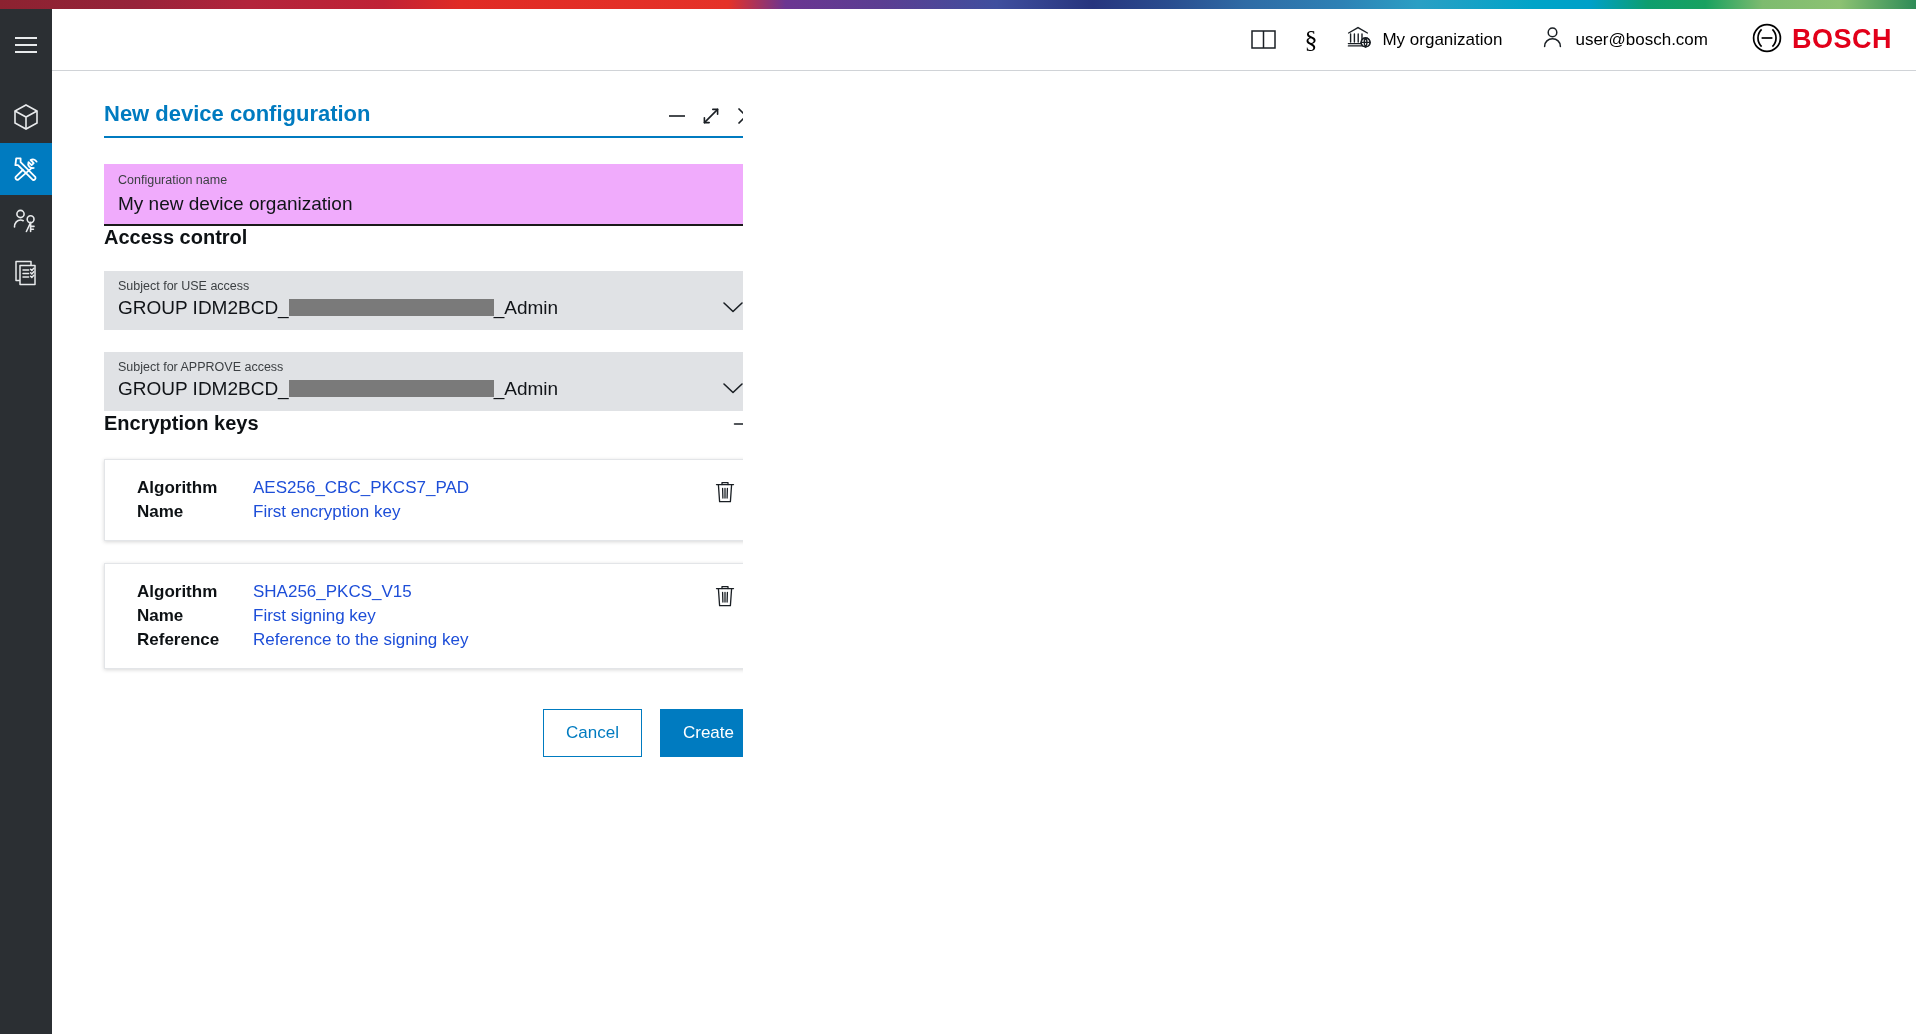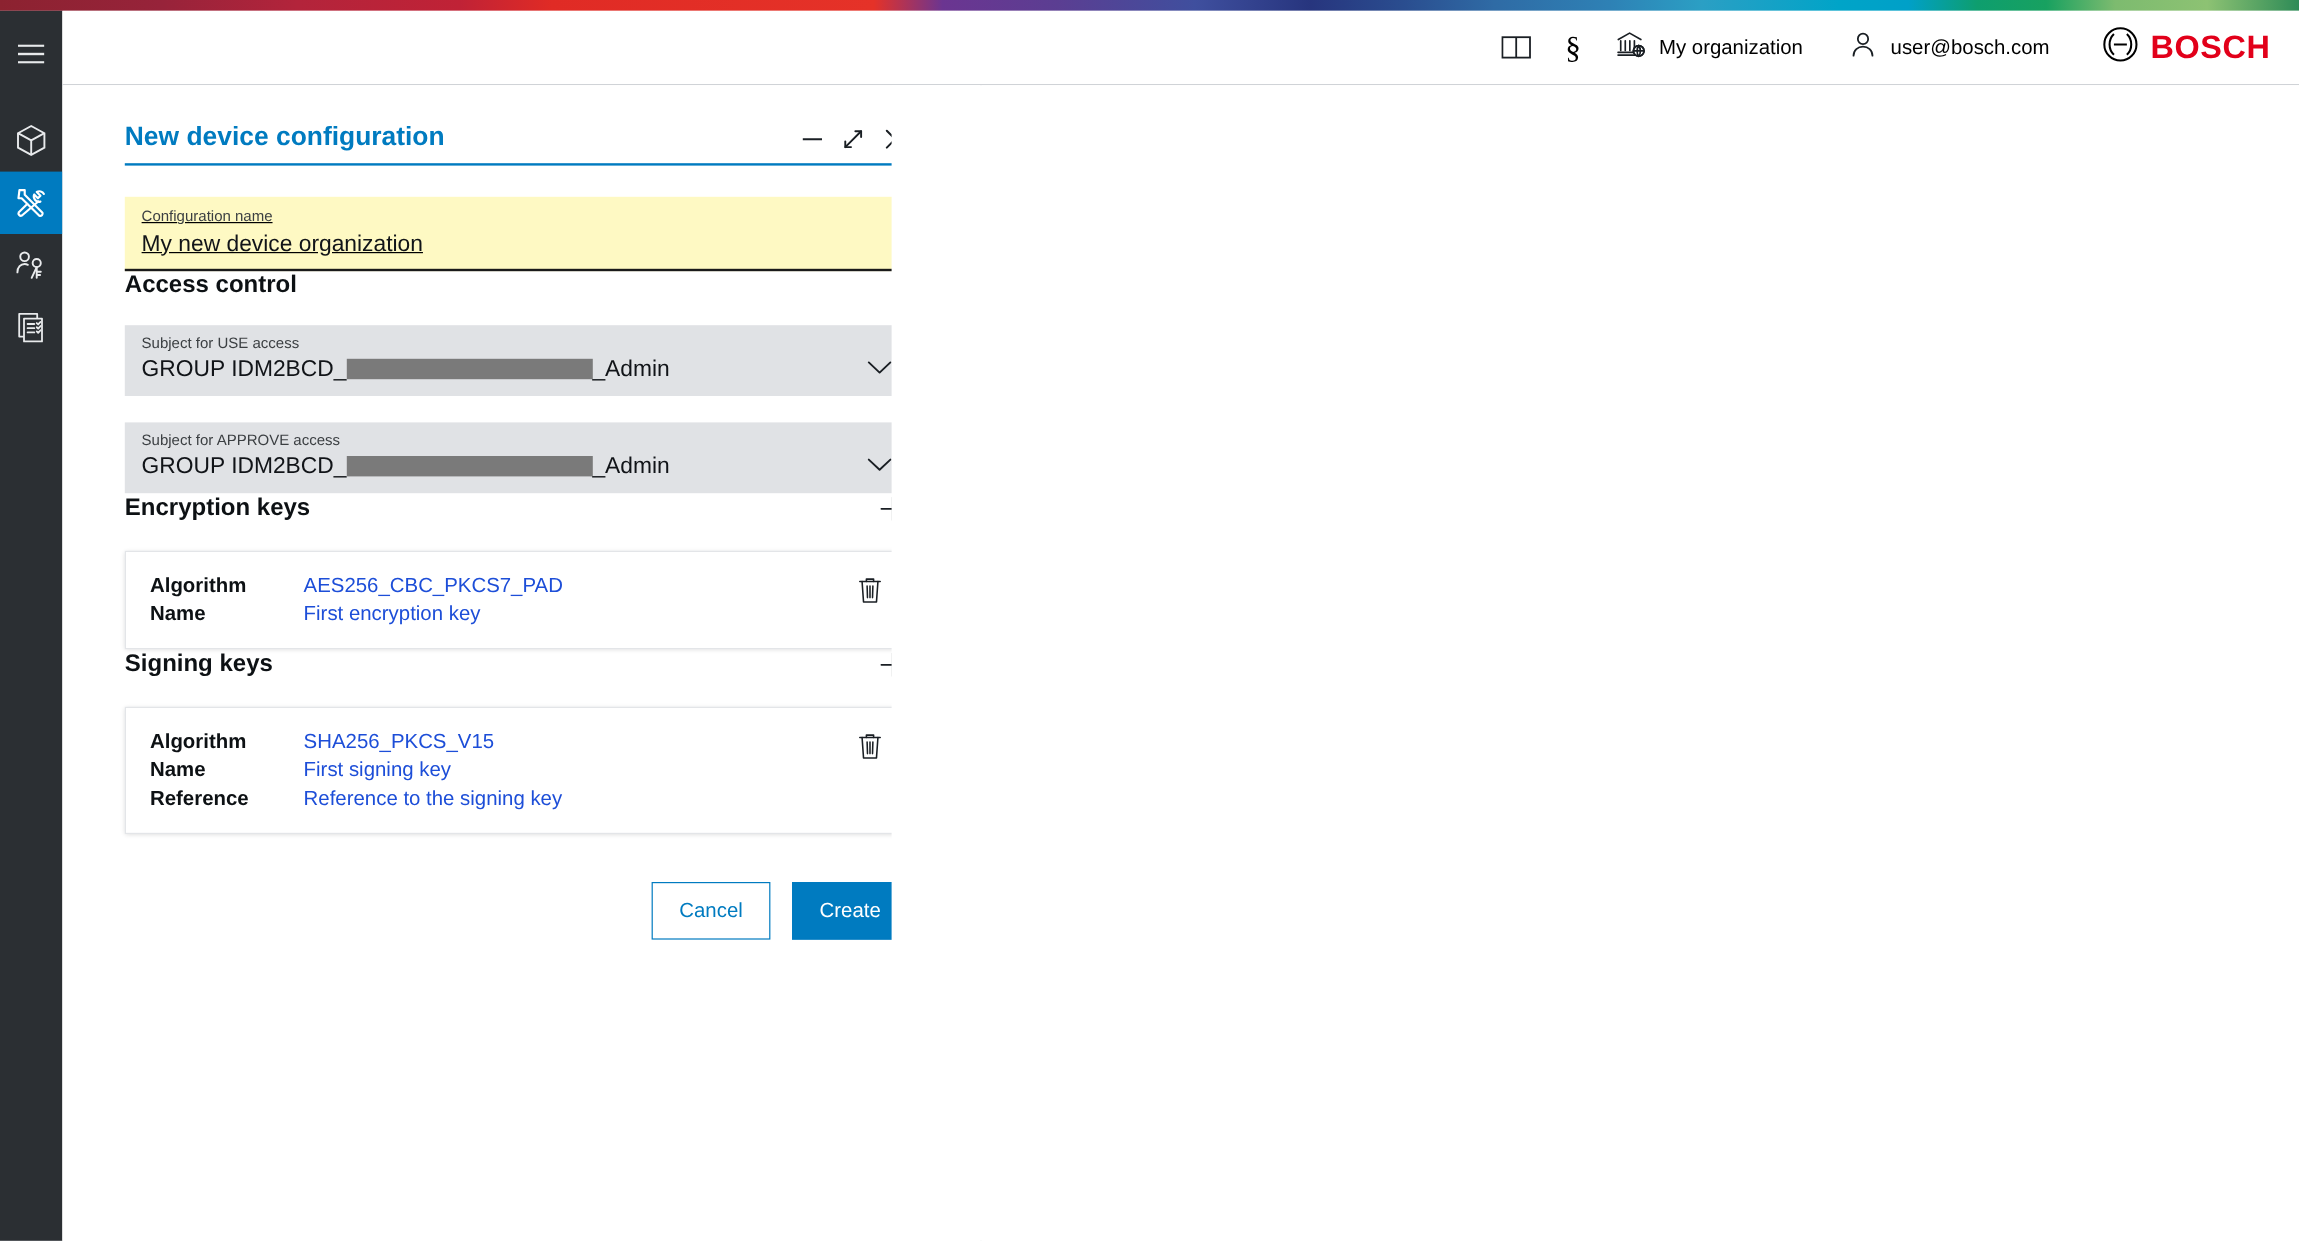--- a/index.html
+++ b/index.html
@@ -101,25 +101,24 @@
     padding-bottom: 9px;
   }
   #panel-title {
     color: #007bc0; font-size: 22px; font-weight: bold; line-height: 1.2;
   }
   #panel-actions { display: flex; align-items: center; gap: 14px; padding-top: 4px; }
   .win-btn { cursor: pointer; display: flex; align-items: center; justify-content: center; }
 
   
   .field {
-    background: #fef9c3;
+    background: #f0abfc;
     border-bottom: 2px solid #1a1a1a;
     padding: 8px 12px 7px 14px;
     margin-top: 26px;
-    text-decoration: underline;
   }
   .field-label { font-size: 12.5px; color: #3b3f42; line-height: 1.3; }
   .field-value { font-size: 19px; color: #111418; line-height: 1.45; margin-top: 1px; }
 
   
   .section-head {
     display: flex; align-items: center; justify-content: space-between;
   }
   .section-title { font-size: 20px; font-weight: bold; color: #0d1114; }
   .plus-btn { cursor: pointer; width: 26px; height: 26px; display:flex; align-items:center; justify-content:center; }
@@ -150,21 +149,21 @@
   
   .key-card {
     background: #ffffff;
     border: 1px solid #e3e5e8;
     box-shadow: 0 1px 4px rgba(0,0,0,0.16);
     margin-top: 22px;
     padding: 18px 18px 18px 20px;
     display: flex; justify-content: space-between; align-items: flex-start;
   }
   .key-rows { display: grid; grid-template-columns: 128px auto; row-gap: 4px; }
-  .key-k { font-size: 17px; font-weight: bold; color: #0d1114; }
+  .key-k { font-size: 17px; font-weight: bold; color: #0d1114; margin-left: 12px; }
   .key-v { font-size: 17px; color: #1d4ed8; }
   .trash-btn { cursor: pointer; padding: 2px 2px 0 0; }
 
   
   #panel-buttons {
     display: flex; justify-content: flex-end; gap: 18px;
     margin-top: 40px;
   }
   .btn {
     font-size: 17px; font-family: "Liberation Sans", sans-serif;
@@ -396,31 +395,20 @@
           <g fill="none" stroke="#1a1f24" stroke-width="1.3" stroke-linecap="round" stroke-linejoin="round">
             <path d="M2.5 4.6 L19.5 4.6"></path>
             <path d="M8 4.6 L8 2.6 L14 2.6 L14 4.6"></path>
             <path d="M4.4 4.6 L5.6 21.6 L16.4 21.6 L17.6 4.6"></path>
             <path d="M8.6 8.4 L8.9 18 M11 8.4 L11 18 M13.4 8.4 L13.1 18"></path>
           </g>
         </svg>
       </span>
     </div>
 
-    <div class="section-head">
-      <div class="section-title">Signing keys</div>
-      <span class="plus-btn">
-        <svg width="24" height="24" viewBox="0 0 24 24" aria-hidden="true">
-          <g stroke="#1a1f24" stroke-width="1.5" stroke-linecap="round">
-            <line x1="12" y1="2.5" x2="12" y2="21.5"></line>
-            <line x1="2.5" y1="12" x2="21.5" y2="12"></line>
-          </g>
-        </svg>
-      </span>
-    </div>
 
     <div class="key-card">
       <div class="key-rows">
         <div class="key-k">Algorithm</div>
         <div class="key-v">SHA256_PKCS_V15</div>
         <div class="key-k">Name</div>
         <div class="key-v">First signing key</div>
         <div class="key-k">Reference</div>
         <div class="key-v">Reference to the signing key</div>
       </div>

